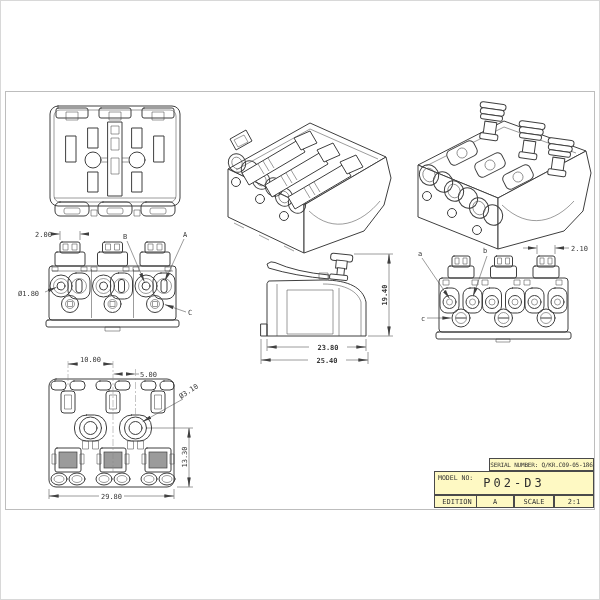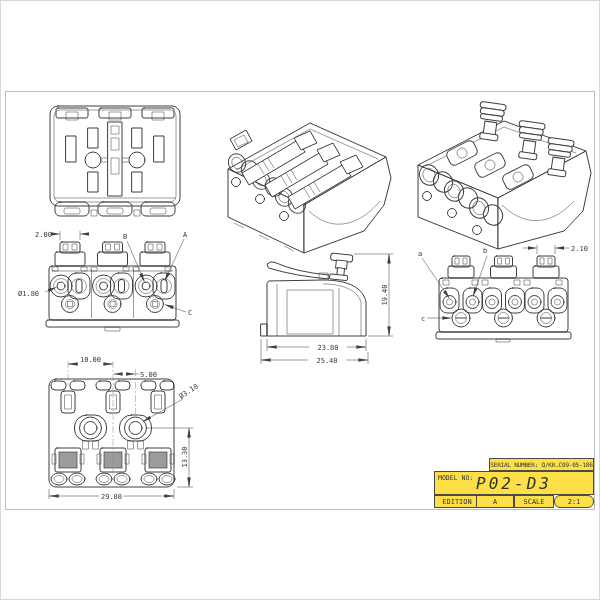--- a/index.html
+++ b/index.html
@@ -13,25 +13,25 @@
   svg{display:block;}
   .o{fill:none;stroke:#3f3f3f;stroke-width:1;stroke-linejoin:round;stroke-linecap:round;}
   .o2{fill:none;stroke:#4a4a4a;stroke-width:.55;stroke-linejoin:round;}
   .w{fill:#ffffff;stroke:#3f3f3f;stroke-width:1;stroke-linejoin:round;}
   .g{fill:#9b9b9b;stroke:#3f3f3f;stroke-width:.7;}
   .dim{fill:none;stroke:#4a4a4a;stroke-width:.55;}
   .cl{fill:none;stroke:#8a8a8a;stroke-width:.5;stroke-dasharray:7 2 2 2;}
   .dt{font-family:"DejaVu Sans Mono","Liberation Mono",monospace;font-size:7px;fill:#383838;stroke:none;}
   
   .tb{position:absolute;box-sizing:border-box;border:1px solid #4a4a4a;
-      display:flex;align-items:center;justify-content:center;background:#fde047;}
+      display:flex;align-items:center;justify-content:center;background:#fef9c3;}
   .tb-small{font-size:6px;letter-spacing:-0.2px;}
   .tb-cell{font-size:7px;}
   .model-label{position:absolute;top:2px;left:3px;font-size:6.5px;}
-  .model-value{font-size:16px;letter-spacing:3px;color:#2e2e2e;font-style:italic;}
+  .model-value{font-size:12px;letter-spacing:3px;color:#2e2e2e;}
 </style>
 </head>
 <body>
 
 <div class="frame"></div>
 
 <div class="view" style="left:46px;top:101px;">
 <svg width="136" height="120" viewBox="0 0 136 120">
   <rect x="3" y="4" width="130" height="100" rx="8" class="o"></rect>
   <rect x="7" y="8" width="122" height="92" rx="6" class="o2"></rect>
@@ -281,21 +281,21 @@
   <text x="167" y="12" class="dt">A</text>
 
   <line x1="29" y1="67" x2="40.6" y2="62.2" class="dim" marker-end="url(#arF)"></line>
   <text x="2" y="71" class="dt">Ø1.80</text>
 
   <line x1="170" y1="87" x2="148.8" y2="79.6" class="dim" marker-end="url(#arF)"></line>
   <text x="172" y="90" class="dt">C</text>
 </svg>
 </div>
 
-<div class="view" style="left:250px;top:243px;">
+<div class="view" style="left:250px;top:243px;font-weight:bold;">
 <svg width="150" height="125" viewBox="0 0 150 125">
   <defs>
     <marker id="arS" viewBox="0 0 10 6" refX="10" refY="3" markerWidth="9" markerHeight="5.4" orient="auto" markerUnits="userSpaceOnUse">
       <path d="M0,1 L10,3 L0,5 z" fill="#3f3f3f"></path>
     </marker>
   </defs>
 
   <path d="M16,20 Q20,16.5 24,18.5 Q45,28 78,31 L78,35 Q44,32 17.5,24 Z" class="w"></path>
 
   <g transform="rotate(6 90 20)">
@@ -553,16 +553,16 @@
   </div>
   <div class="tb tb-cell" style="left:0;top:37px;width:46px;height:13px;">
     <span>EDITION</span>
   </div>
   <div class="tb tb-cell" style="left:42px;top:37px;width:38px;height:13px;">
     <span>A</span>
   </div>
   <div class="tb tb-cell" style="left:80px;top:37px;width:40px;height:13px;">
     <span>SCALE</span>
   </div>
-  <div class="tb tb-cell" style="left:120px;top:37px;width:40px;height:13px;border-radius:6px;">
+  <div class="tb tb-cell" style="left:120px;top:37px;width:40px;height:13px;">
     <span>2:1</span>
   </div>
 </div>
 
 </body></html>

